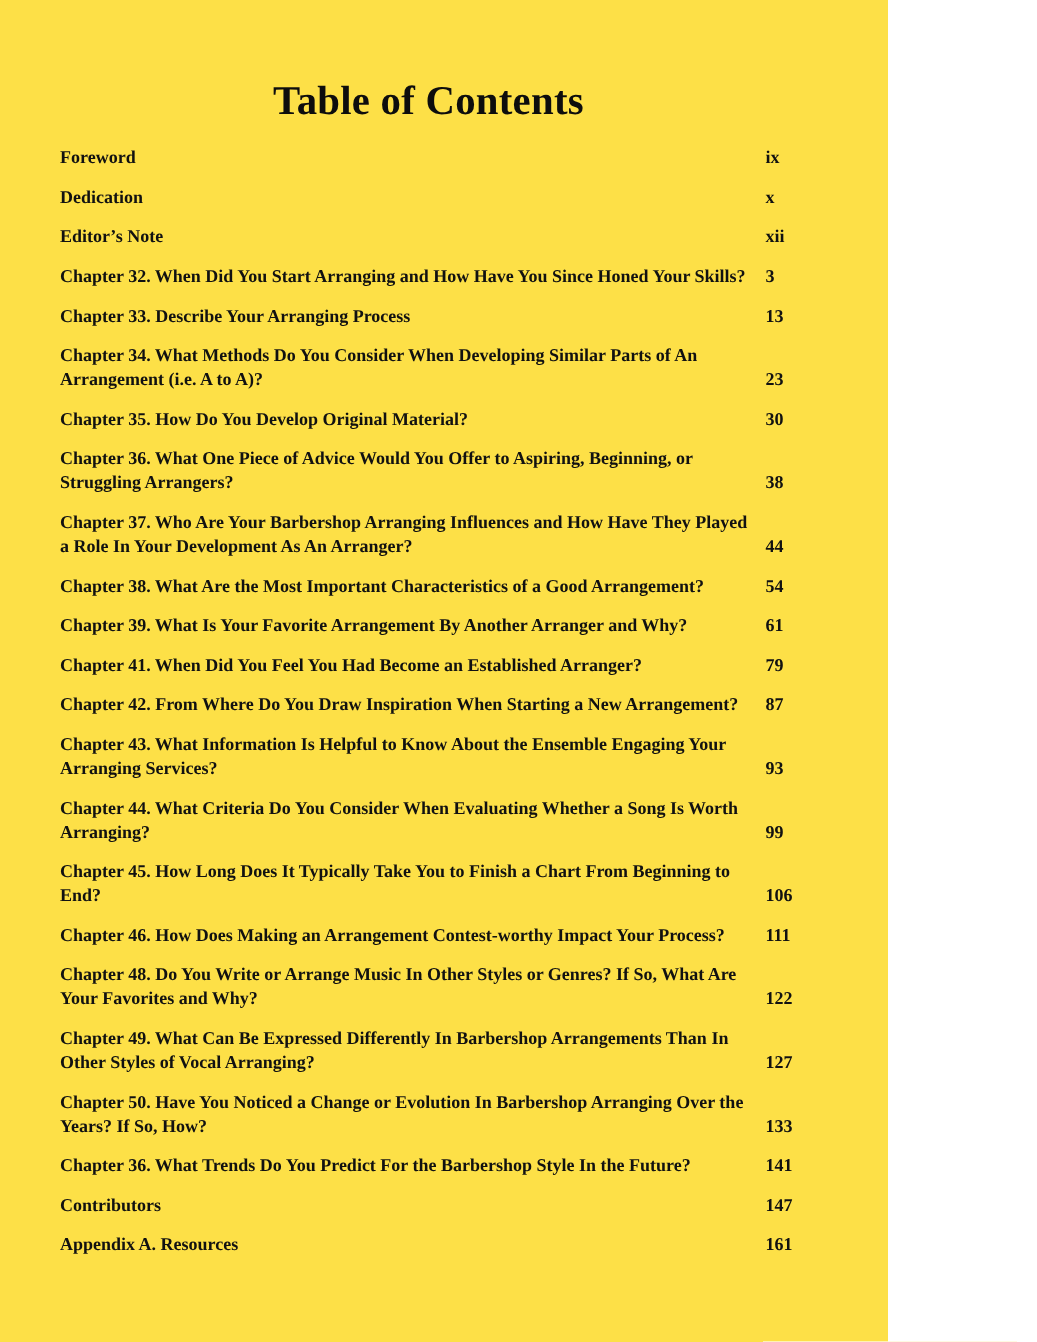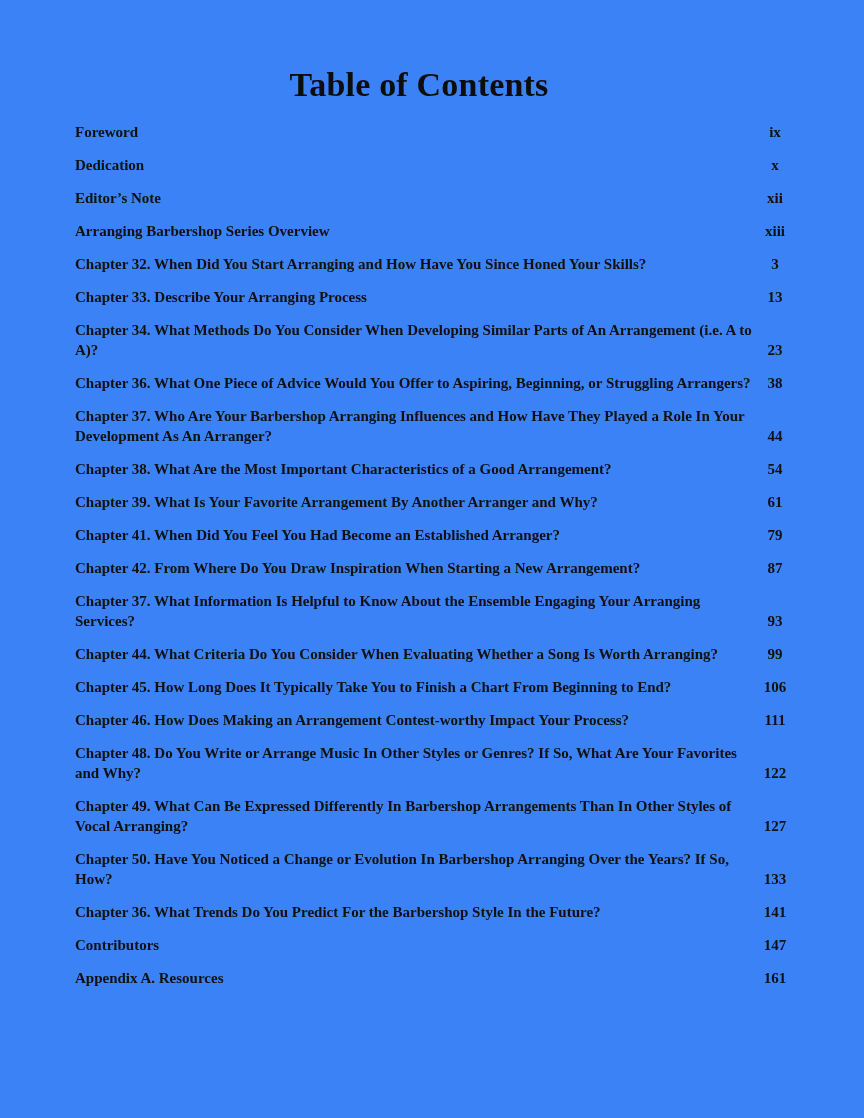--- a/index.html
+++ b/index.html
@@ -1,25 +1,25 @@
 <!DOCTYPE html>
 <html><head>
 <meta charset="utf-8">
 <style>
   html, body {
     margin: 0;
     padding: 0;
     background: #ffffff;
   }
   .page {
-    width: 864px;
+    width: 740px;
     height: 1118px;
     box-sizing: border-box;
     padding: 66px 76px 0 50px;
-    background: #3b82f6;
+    background: #fde047;
     color: #111111;
     font-family: "Liberation Serif", "DejaVu Serif", serif;
     overflow: hidden;
   }
   .title {
     font-size: 34px;
     font-weight: 700;
     text-align: center;
     margin: 0 0 18px 0;
     letter-spacing: 0.2px;
@@ -32,26 +32,25 @@
     display: flex;
     align-items: flex-end;
     margin-bottom: 13px;
     font-size: 15px;
     font-weight: 700;
     line-height: 20px;
   }
   .entry .label {
     flex: 1 1 auto;
     padding-right: 10px;
-    margin-left: 25px;
   }
   .entry .page-num {
     flex: 0 0 auto;
     min-width: 26px;
-    text-align: center;
+    text-align: left;
     white-space: nowrap;
   }
 </style>
 </head>
 <body>
 
 <div class="page">
   <h1 class="title">Table of Contents</h1>
   <div class="entries" id="entries">
   <div class="entry">
@@ -62,40 +61,40 @@
   <div class="entry">
     <span class="label">Dedication</span>
     <span class="page-num">x</span>
   </div>
 
   <div class="entry">
     <span class="label">Editor’s Note</span>
     <span class="page-num">xii</span>
   </div>
 
-  <div class="entry">
-    <span class="label">Arranging Barbershop Series Overview</span>
-    <span class="page-num">xiii</span>
-  </div>
 
   <div class="entry">
     <span class="label">Chapter 32. When Did You Start Arranging and How Have You Since Honed Your Skills?</span>
     <span class="page-num">3</span>
   </div>
 
   <div class="entry">
     <span class="label">Chapter 33. Describe Your Arranging Process</span>
     <span class="page-num">13</span>
   </div>
 
   <div class="entry">
     <span class="label">Chapter 34. What Methods Do You Consider When Developing Similar Parts of An Arrangement (i.e. A to A)?</span>
     <span class="page-num">23</span>
   </div>
 
+  <div class="entry">
+    <span class="label">Chapter 35. How Do You Develop Original Material?</span>
+    <span class="page-num">30</span>
+  </div>
 
   <div class="entry">
     <span class="label">Chapter 36. What One Piece of Advice Would You Offer to Aspiring, Beginning, or Struggling Arrangers?</span>
     <span class="page-num">38</span>
   </div>
 
   <div class="entry">
     <span class="label">Chapter 37. Who Are Your Barbershop Arranging Influences and How Have They Played a Role In Your Development As An Arranger?</span>
     <span class="page-num">44</span>
   </div>
@@ -115,21 +114,21 @@
     <span class="label">Chapter 41. When Did You Feel You Had Become an Established Arranger?</span>
     <span class="page-num">79</span>
   </div>
 
   <div class="entry">
     <span class="label">Chapter 42. From Where Do You Draw Inspiration When Starting a New Arrangement?</span>
     <span class="page-num">87</span>
   </div>
 
   <div class="entry">
-    <span class="label">Chapter 37. What Information Is Helpful to Know About the Ensemble Engaging Your Arranging Services?</span>
+    <span class="label">Chapter 43. What Information Is Helpful to Know About the Ensemble Engaging Your Arranging Services?</span>
     <span class="page-num">93</span>
   </div>
 
   <div class="entry">
     <span class="label">Chapter 44. What Criteria Do You Consider When Evaluating Whether a Song Is Worth Arranging?</span>
     <span class="page-num">99</span>
   </div>
 
   <div class="entry">
     <span class="label">Chapter 45. How Long Does It Typically Take You to Finish a Chart From Beginning to End?</span>

